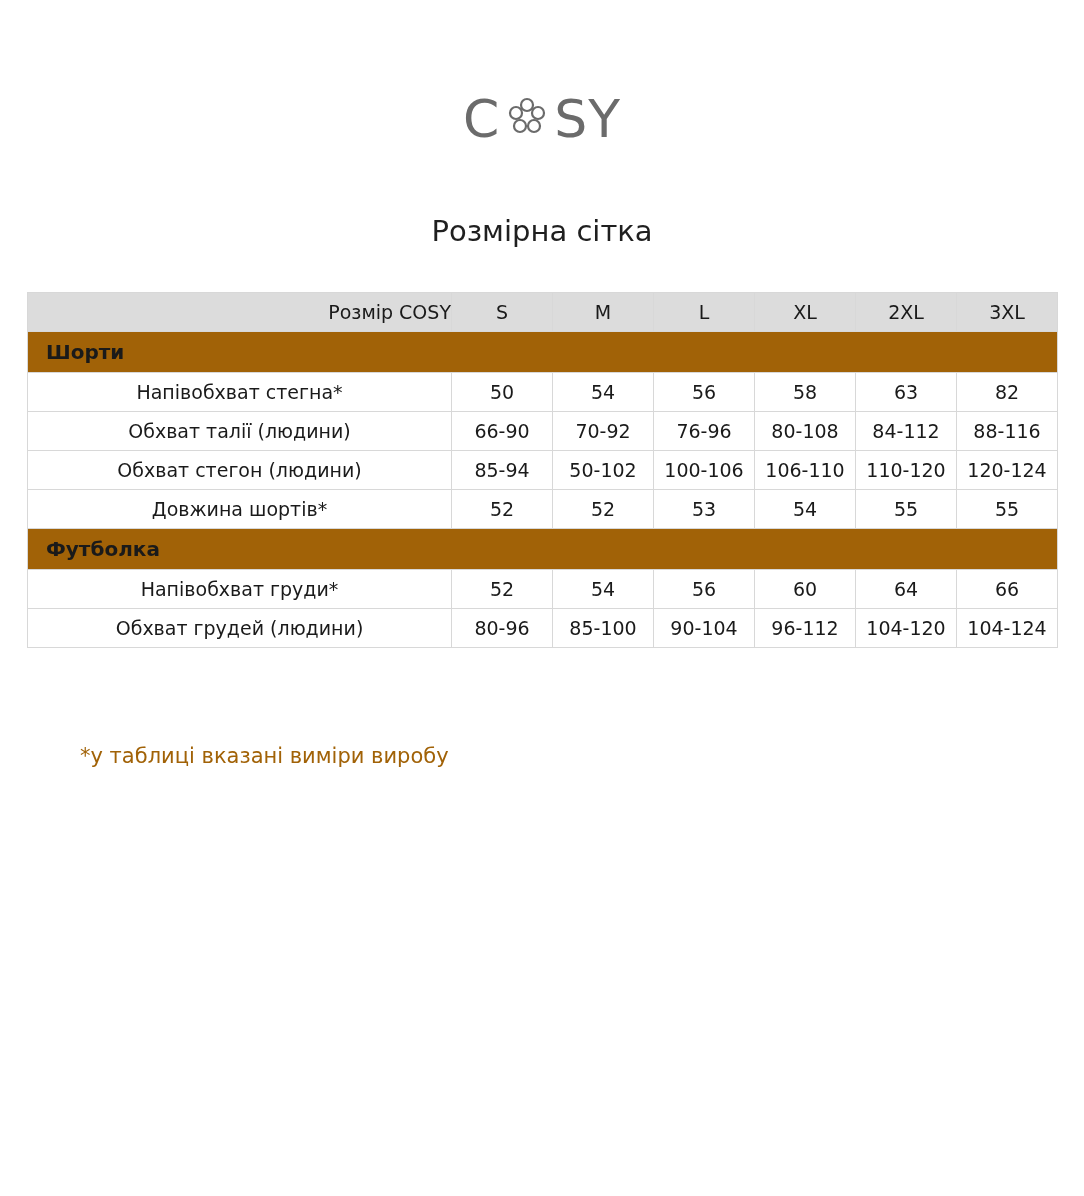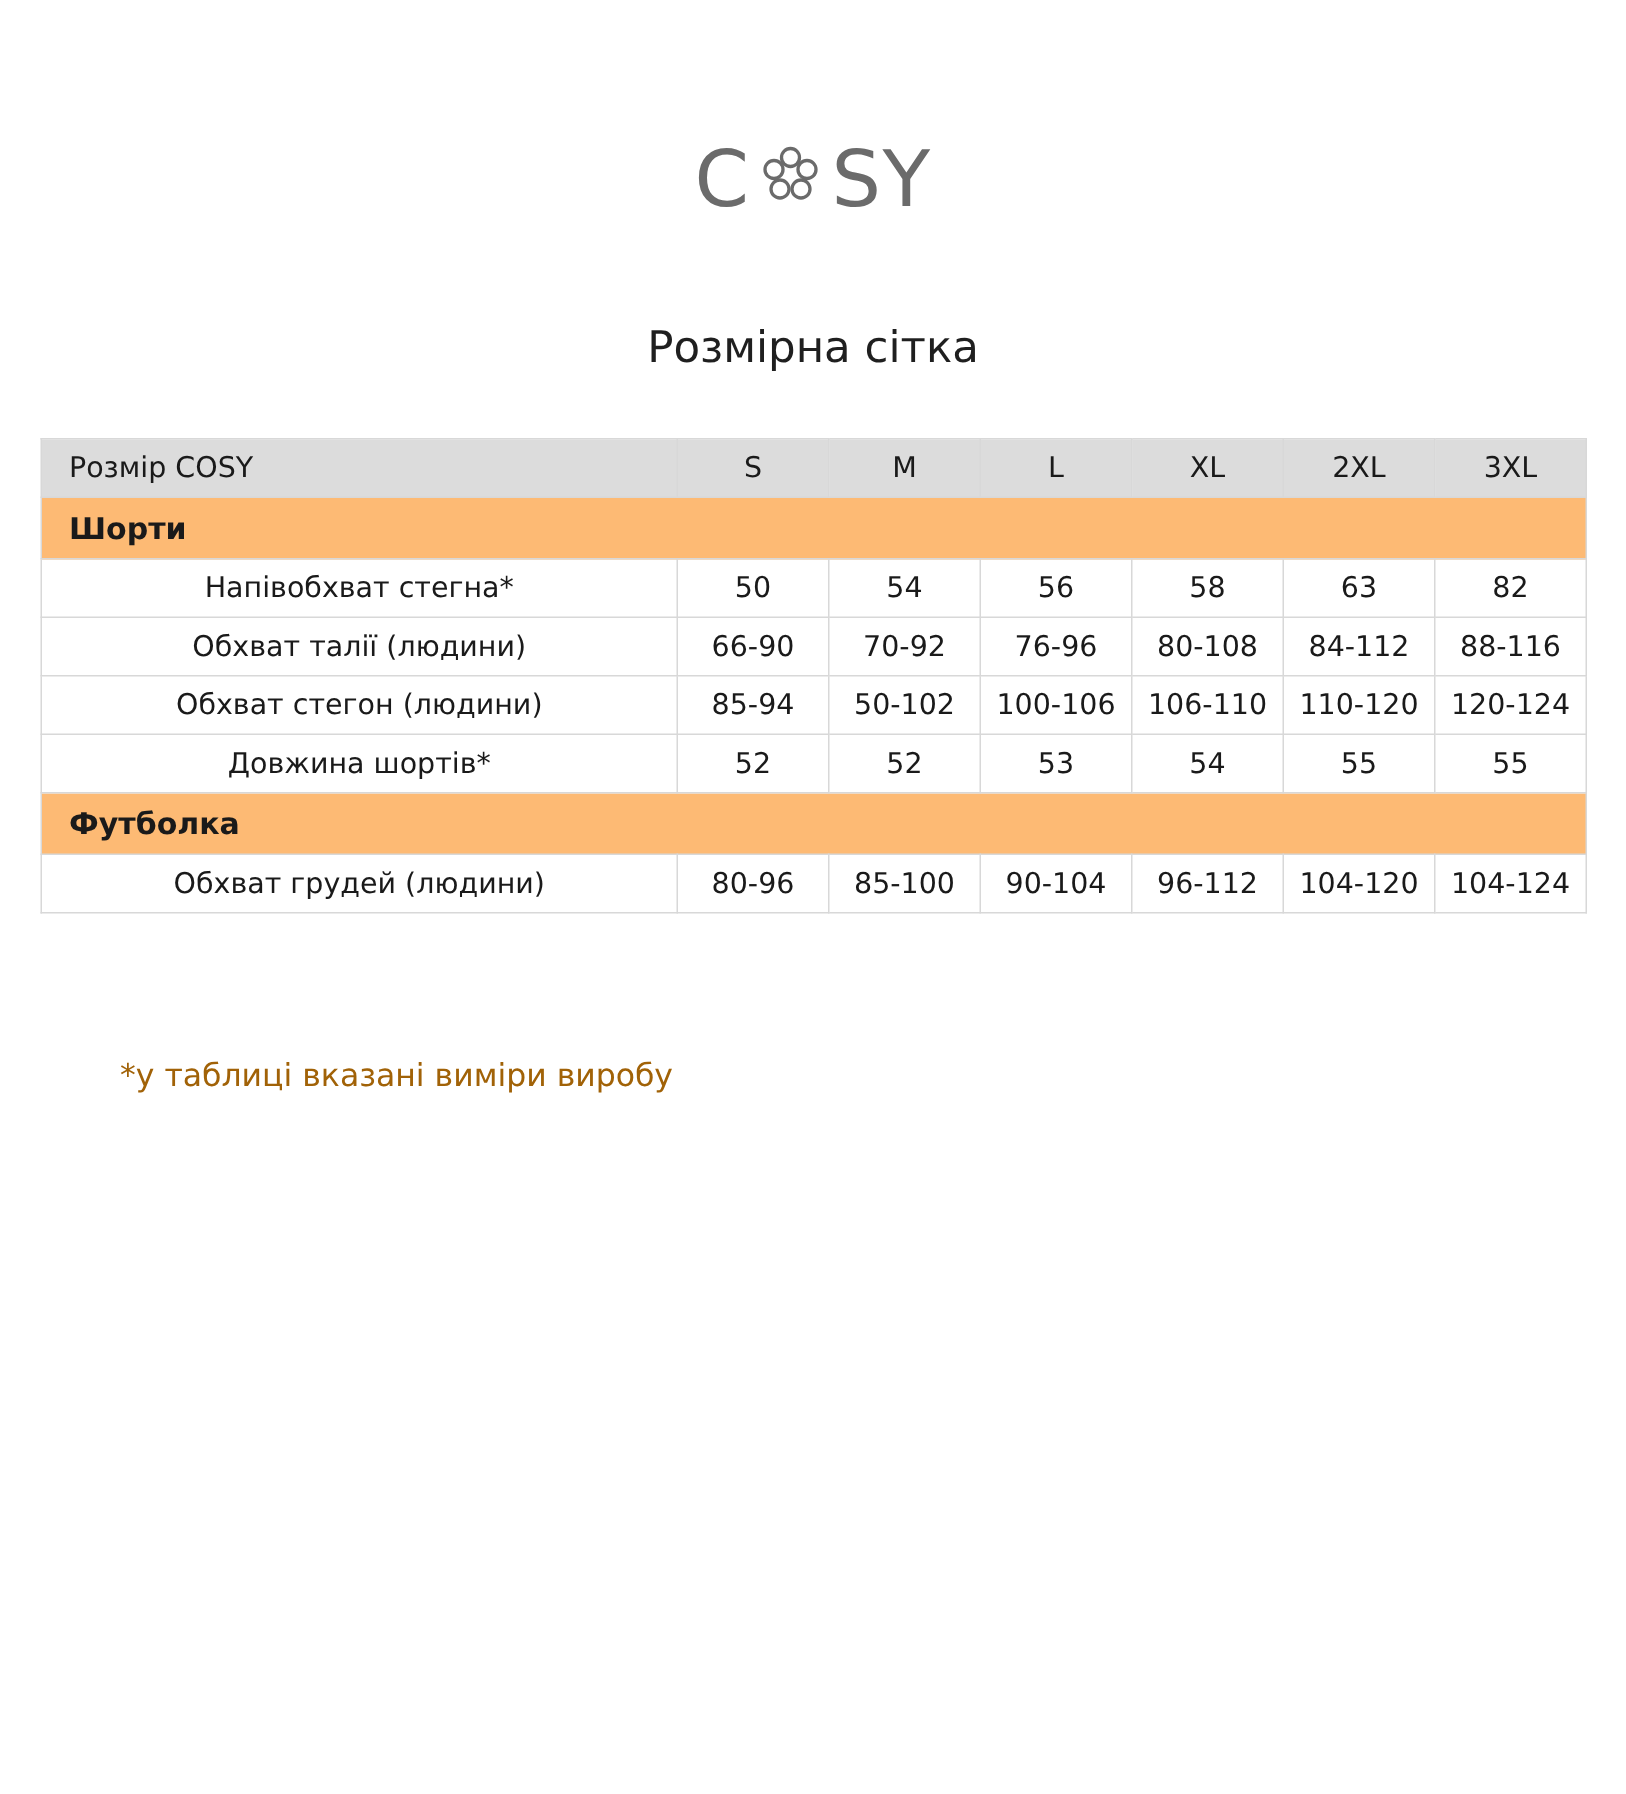--- a/index.html
+++ b/index.html
@@ -71,26 +71,26 @@
   .col-label { width: 424px; }
   .col-size  { width: 101px; }
 
   thead th {
     background: #dcdcdc;
     font-weight: bold;
     font-size: 20px;
     height: 44px;
   }
   thead th.head-label {
-    text-align: left;
+    text-align: right;
     padding-left: 18px;
   }
 
   tr.section-row td {
-    background: #fdba74;
+    background: #a16207;
     font-weight: bold;
     text-align: left;
     padding-left: 18px;
     font-size: 20px;
     height: 40px;
   }
 
   td.row-label {
     text-align: left;
     padding-left: 18px;
@@ -193,20 +193,29 @@
         <td>53</td>
         <td>54</td>
         <td>55</td>
         <td>55</td>
       </tr>
 
       <tr class="section-row">
         <td colspan="7">Футболка</td>
       </tr>
 
+      <tr>
+        <td class="row-label">Напівобхват груди*</td>
+        <td>52</td>
+        <td>54</td>
+        <td>56</td>
+        <td>60</td>
+        <td>64</td>
+        <td>66</td>
+      </tr>
 
 
       <tr>
         <td class="row-label">Обхват грудей (людини)</td>
         <td>80-96</td>
         <td>85-100</td>
         <td>90-104</td>
         <td>96-112</td>
         <td>104-120</td>
         <td>104-124</td>

